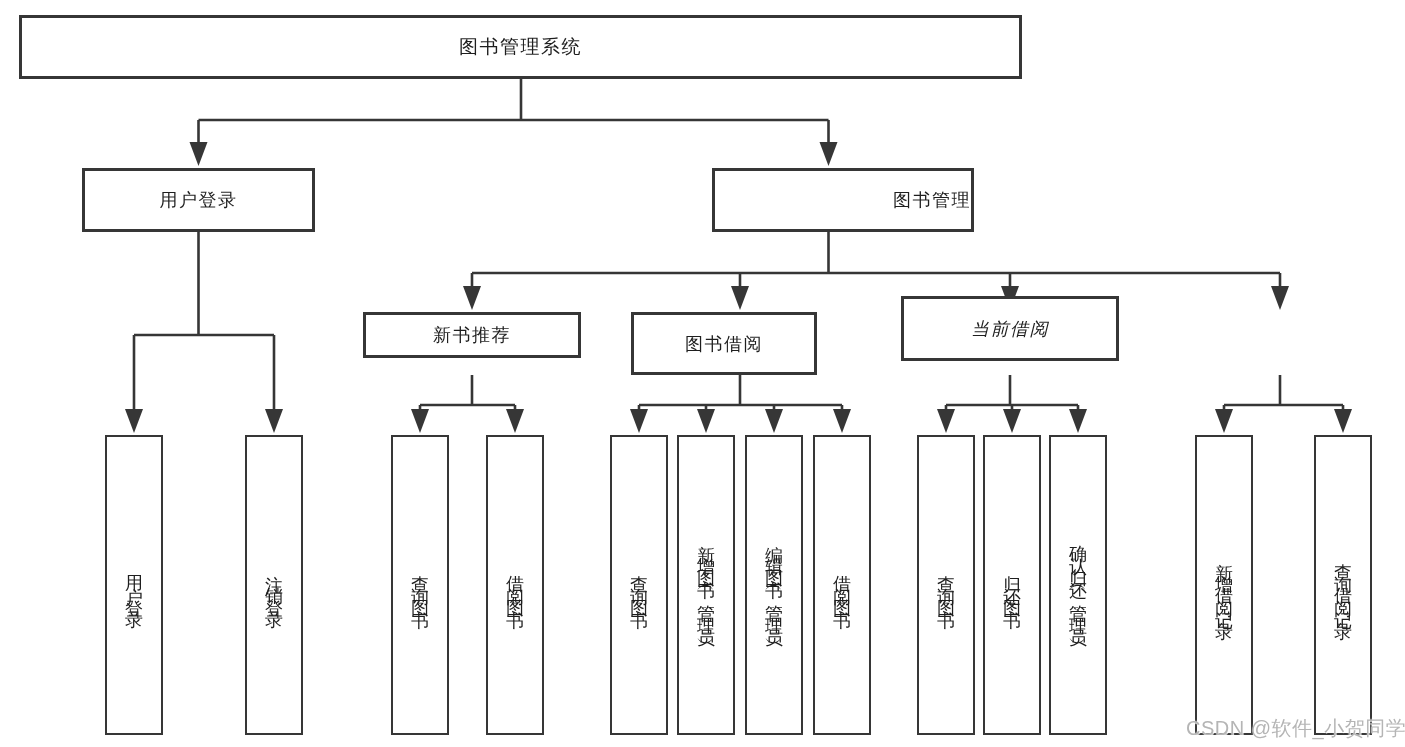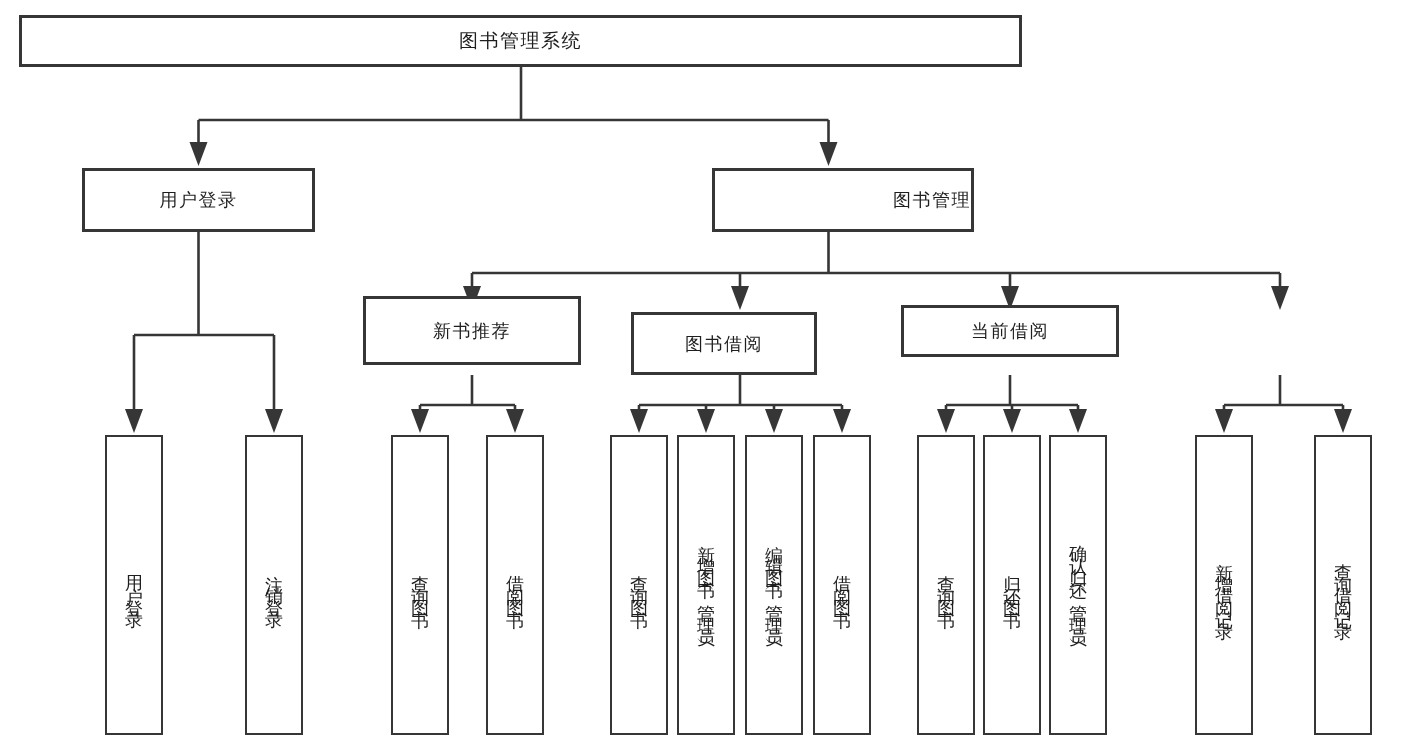--- a/index.html
+++ b/index.html
@@ -102,38 +102,38 @@
       <polygon points="765,409 783,409 774,433"></polygon>
       <polygon points="833,409 851,409 842,433"></polygon>
       <polygon points="937,409 955,409 946,433"></polygon>
       <polygon points="1003,409 1021,409 1012,433"></polygon>
       <polygon points="1069,409 1087,409 1078,433"></polygon>
       <polygon points="1215,409 1233,409 1224,433"></polygon>
       <polygon points="1334,409 1352,409 1343,433"></polygon>
     </g>
   </svg>
 
-  <div class="node hnode root-node" style="left:19px; top:15px; width:1003px; height:52px;">
+  <div class="node hnode root-node" style="left:19px; top:15px; width:1003px; height:64px;">
     <span>图书管理系统</span>
   </div>
 
   <div class="node hnode" style="left:82px; top:168px; width:233px; height:64px;">
     <span>用户登录</span>
   </div>
   <div class="node hnode" style="left:712px; top:168px; width:262px; height:64px;justify-content:flex-end;">
     <span>图书管理</span>
   </div>
 
-  <div class="node hnode" style="left:363px; top:296px; width:218px; height:69px;">
+  <div class="node hnode" style="left:363px; top:312px; width:218px; height:46px;">
     <span>新书推荐</span>
   </div>
   <div class="node hnode" style="left:631px; top:312px; width:186px; height:63px;">
     <span>图书借阅</span>
   </div>
-  <div class="node hnode" style="left:901px; top:305px; width:218px; height:52px;">
+  <div class="node hnode" style="left:901px; top:296px; width:218px; height:65px;font-style:italic;">
     <span>当前借阅</span>
   </div>
 
   <div class="node vnode" style="left:105px; top:435px; width:58px; height:300px;">
     <span class="vtext">用户登录</span>
   </div>
   <div class="node vnode" style="left:245px; top:435px; width:58px; height:300px;">
     <span class="vtext">注销登录</span>
   </div>
 
@@ -167,14 +167,15 @@
     <span class="vtext">确认归还（管理员）</span>
   </div>
 
   <div class="node vnode" style="left:1195px; top:435px; width:58px; height:300px;">
     <span class="vtext">新增借阅记录</span>
   </div>
   <div class="node vnode" style="left:1314px; top:435px; width:58px; height:300px;">
     <span class="vtext">查询借阅记录</span>
   </div>
 
+  <div class="watermark">CSDN @软件_小贺同学</div>
 
 </div>
 
 </body></html>

